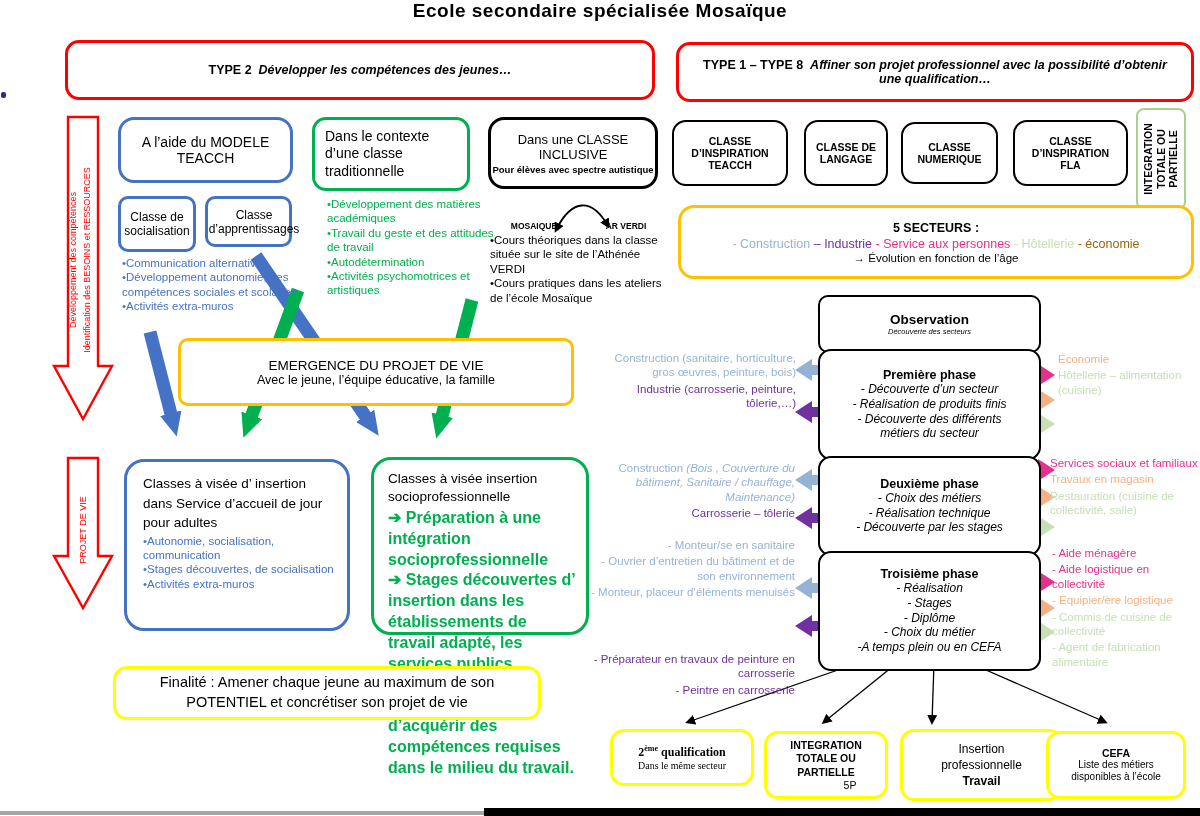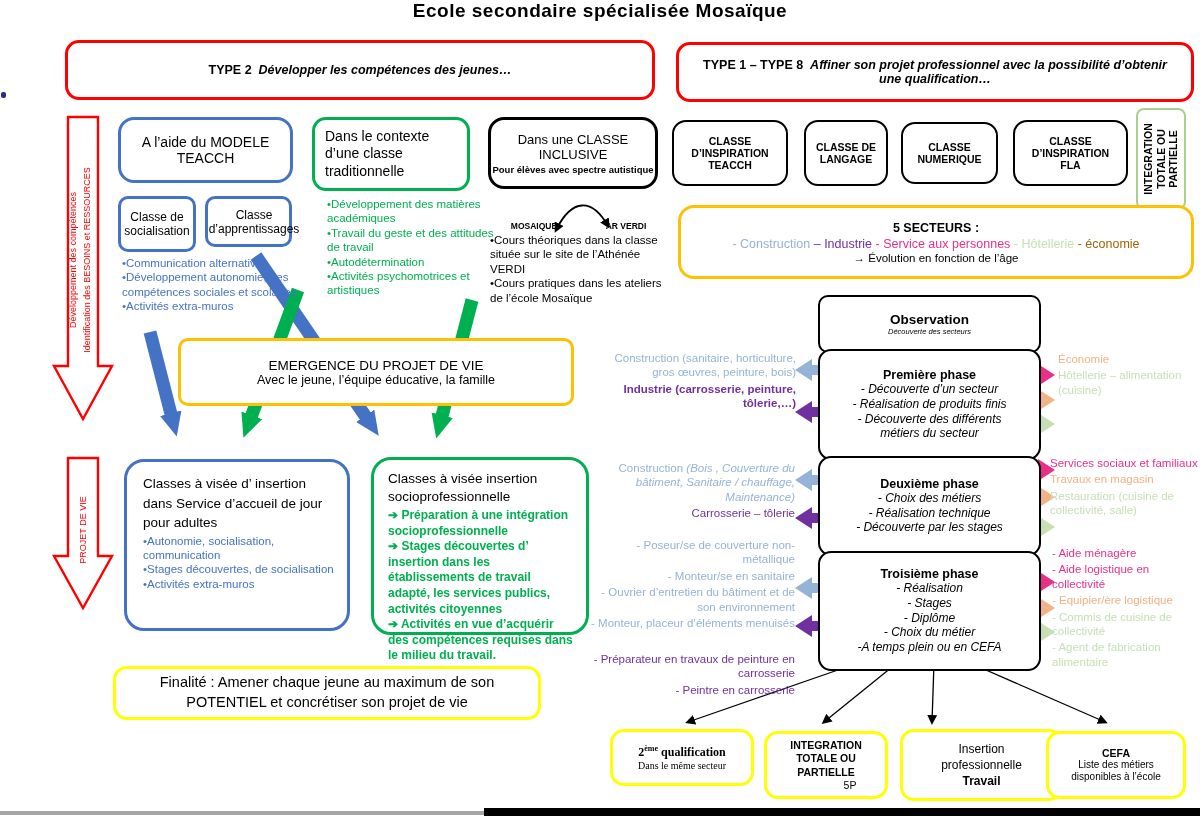--- a/index.html
+++ b/index.html
@@ -188,30 +188,29 @@
       <div class="phase-title">Troisième phase</div>
       <div class="phase-item">- Réalisation</div>
       <div class="phase-item">- Stages</div>
       <div class="phase-item">- Diplôme</div>
       <div class="phase-item">- Choix du métier</div>
       <div class="phase-item">-A temps plein ou en CEFA</div>
     </div>
 
     <div class="abs note-left" style="left:598px;top:351px;width:198px;text-align:right;font-size:11.5px;line-height:1.25;">
       <p style="color: rgb(149, 179, 215);">Construction (sanitaire, horticulture, gros œuvres, peinture, bois)</p>
-      <p style="color: rgb(112, 48, 160); font-weight: bold;">Industrie (carrosserie, peinture, tôlerie,…)</p>
+      <p style="color: rgb(112, 48, 160);">Industrie (carrosserie, peinture, tôlerie,…)</p>
     </div>
     <div class="abs note-left" style="left:585px;top:461px;width:210px;text-align:right;font-size:11.5px;line-height:1.25;">
       <p style="color:#95b3d7;">
         <span>Construction </span><span class="it">(Bois , Couverture du bâtiment, Sanitaire / chauffage, Maintenance)</span>
       </p>
       <p style="color: rgb(112, 48, 160);">Carrosserie – tôlerie</p>
     </div>
     <div class="abs note-left" style="left:585px;top:538px;width:210px;text-align:right;font-size:11.5px;line-height:1.25;color:#95b3d7;">
-      <p>- Poseur/se de couverture non-métallique</p>
       <p>- Monteur/se en sanitaire</p>
       <p>- Ouvrier d’entretien du bâtiment et de son environnement</p>
       <p>- Monteur, placeur d’éléments menuisés</p>
     </div>
     <div class="abs note-left" style="left:585px;top:652px;width:210px;text-align:right;font-size:11.5px;line-height:1.25;color:#7030a0;">
       <p>- Préparateur en travaux de peinture en carrosserie</p>
       <p>- Peintre en carrosserie</p>
     </div>
 
     <div class="abs note-right" style="left:1058px;top:352px;width:142px;font-size:11.5px;line-height:1.25;">
@@ -240,21 +239,21 @@
       <div style="font-size:13.5px;line-height:1.45;">Classes à visée d’ insertion dans  Service d’accueil de jour pour adultes</div>
       <div class="small-list blue-t" style="margin-top:1px;">
         <div>•Autonomie, socialisation, communication</div>
         <div>•Stages découvertes, de socialisation</div>
         <div>•Activités extra-muros</div>
       </div>
     </div>
 
     <div class="rbox b-green" style="left:371px;top:457px;width:218px;height:178px;border-radius:20px;padding:10px 10px 0 14px;">
       <div style="font-size:13.5px;line-height:1.3;">Classes à visée insertion socioprofessionnelle</div>
-      <div class="green-t bd" style="font-size:12px;line-height:1.3;margin-top:3px;">
+      <div class="green-t bd" style="font-size:16px;line-height:1.3;margin-top:3px;">
         <div>➔  Préparation  à une intégration socioprofessionnelle</div>
         <div>➔  Stages  découvertes  d’ insertion  dans les  établissements  de  travail  adapté,  les services  publics, activités  citoyennes</div>
         <div>➔  Activités  en vue  d’acquérir  des compétences  requises  dans  le  milieu  du travail.</div>
       </div>
     </div>
 
     <div class="rbox b-yellow cc" style="left:113px;top:666px;width:428px;height:54px;border-width:3.5px;">
       <div style="font-size:14.5px;line-height:1.35;width:380px;">Finalité : Amener chaque jeune au maximum de son POTENTIEL et concrétiser son projet de vie</div>
     </div>
 

